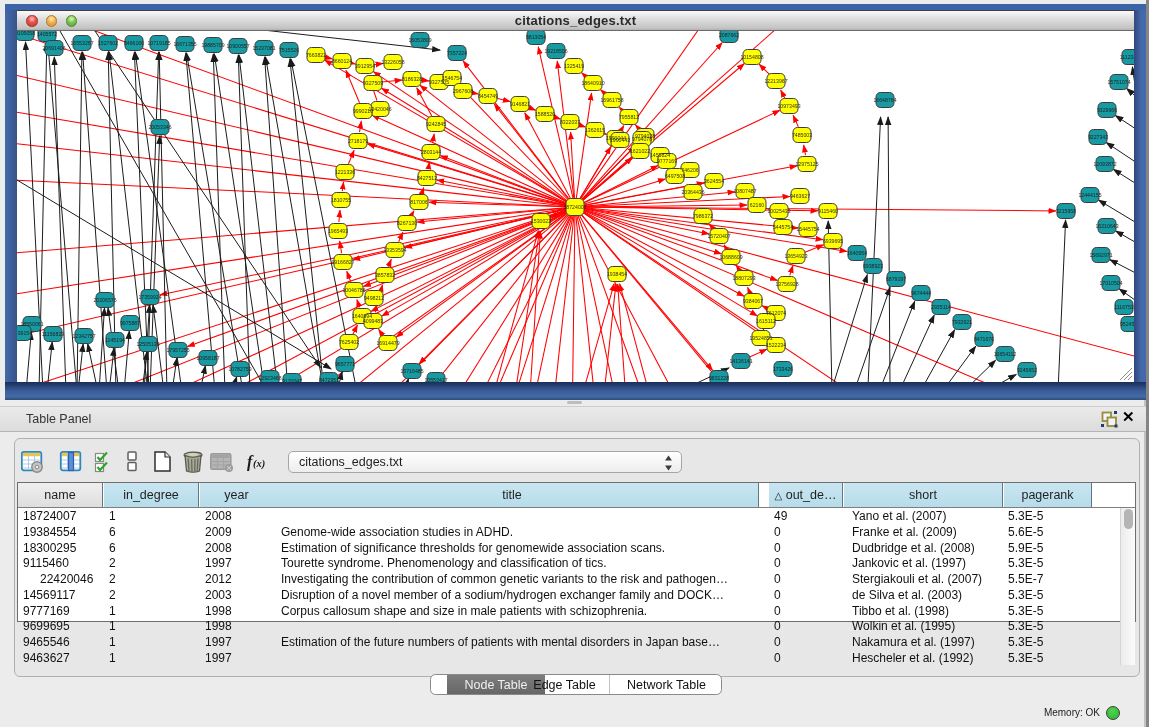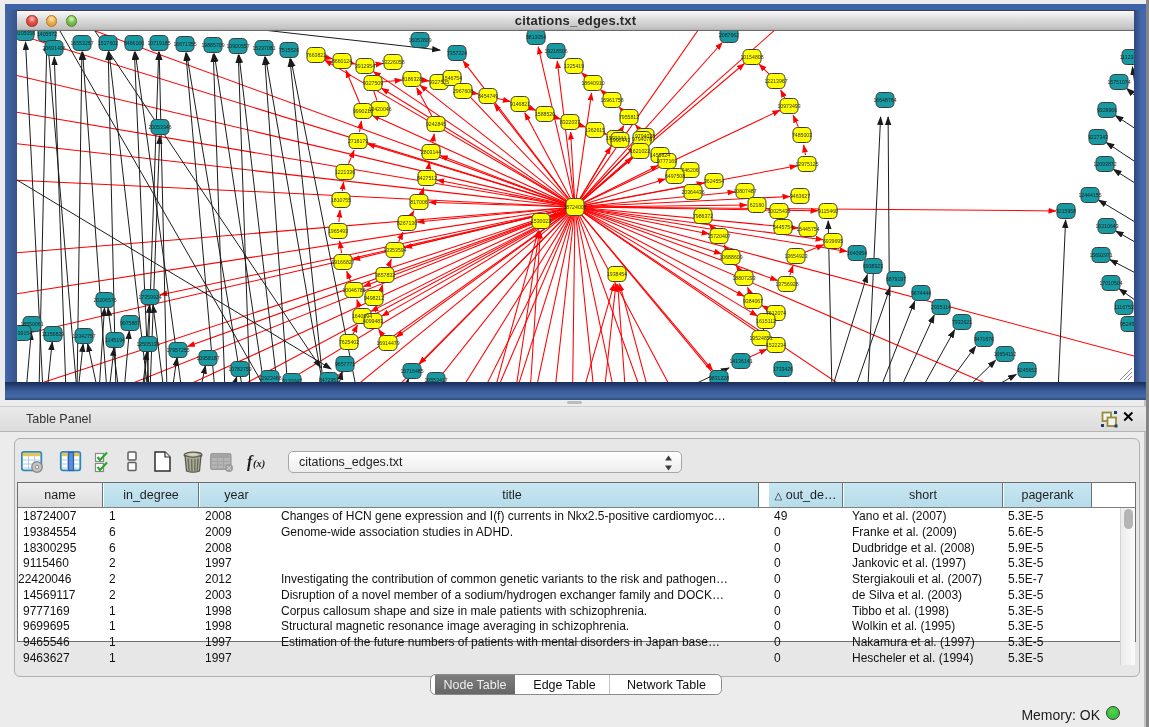--- a/index.html
+++ b/index.html
@@ -19,32 +19,32 @@
 #rstrip{left:1146px;top:0;width:3px;height:727px;background:#858585}
 #rstrip2{left:1143.5px;top:400px;width:2.5px;height:327px;background:#c2c2c2}
 
 #ptitle{left:0;top:406px;width:1146px;height:26px;background:linear-gradient(#eaeaea,#dcdcdc);border-top:1px solid #cdcdcd;border-bottom:1px solid #b5b5b5}
 #ptitle .t{position:absolute;left:26px;top:5px;font-size:12.5px;color:#333}
 #notch{left:567px;top:401px;width:15px;height:3px;background:#bdbdbd;border-radius:2px}
 #panel{left:14px;top:438px;width:1126px;height:239px;background:#e7e7e7;border:1px solid #b0b0b0;border-radius:6px}
 #dropdown{left:288px;top:451px;width:394px;height:22px;background:linear-gradient(#ffffff,#ededed);border:1px solid #a6a6a6;border-radius:5px}
 #dropdown .t{position:absolute;left:10px;top:3px;font-size:12.5px;color:#1d1d1d}
 
-#tbl{left:17px;top:482px;width:1119px;height:160px;background:#fff;border:1px solid #6e6e6e}
+#tbl{left:17px;top:482px;width:1119px;height:140px;background:#fff;border:1px solid #6e6e6e}
 .hc{position:absolute;top:0;height:24px;border-right:1px solid #5f7781;font-size:12.5px;color:#1f1f1f;text-align:center;line-height:24px;background:linear-gradient(#c9e6f1,#b6dcea)}
 #hdr{left:0;top:0;width:1117px;height:25px;border-bottom:1px solid #7e7e7e}
 .row{position:absolute;left:0;width:1117px;height:15.75px;font-size:12px;color:#111}
 .row span{position:absolute;top:1px;white-space:nowrap}
 #vsb{left:1102px;top:25px;width:15px;height:157px;background:linear-gradient(to right,#ececec,#fbfbfb);border-left:1px solid #d4d4d4}
 #vsb .th{position:absolute;left:2.5px;top:0.5px;width:9px;height:20px;border-radius:4.5px;background:#b5b5b5}
 
 #tabs{left:430px;top:674px;width:292px;height:21px;border:1px solid #8a8a8a;border-radius:5.5px;background:#fff;overflow:hidden;font-size:12.5px;text-align:center;line-height:20px}
 #tabs .seg{position:absolute;top:0;height:21px}
 
-#mem{right:49px;top:707px;font-size:14px;color:#1c1c1c}
+#mem{right:49px;top:707px;font-size:10px;color:#1c1c1c}
 #dot{left:1106px;top:706px;width:14px;height:14px;border-radius:50%;background:radial-gradient(circle at 45% 35%,#52d452,#2cb42c);border:1.5px solid #3c3c3c}
 </style></head><body>
 <div class="abs" id="fr-top"></div>
 <div class="abs" id="fr-left"></div>
 <div class="abs" id="fr-right"></div>
 <div class="abs" id="fr-bottom"></div>
 <div class="abs" id="titlebar">
     <div class="t">citations_edges.txt</div>
 <div class="tl" id="tl-r"></div>
     <div class="tl" id="tl-y"></div>
@@ -666,52 +666,53 @@
   <div class="hc" style="left:182px;width:74px">year</div>
   <div class="hc" style="left:248px;width:493px">title</div>
   <div class="hc" style="left:751px;width:74px"><span style="font-size:10px">△</span> out_de…</div>
   <div class="hc" style="left:826px;width:159px">short</div>
   <div class="hc" style="left:986px;width:88px">pagerank</div>
  </div>
  <div class="row" style="top:25.00px">
       <span style="left:5px">18724007</span>
       <span style="left:91px">1</span>
       <span style="left:187px">2008</span>
-      <span style="left:263px">Changes of HCN gene expression and I(f) currents in Nkx2.5-positive cardiomyoc…</span>
       <span style="left:756px">49</span>
       <span style="left:834px">Yano et al. (2007)</span>
       <span style="left:990px">5.3E-5</span>
     </div>
     <div class="row" style="top:40.75px">
       <span style="left:5px">19384554</span>
       <span style="left:91px">6</span>
       <span style="left:187px">2009</span>
       <span style="left:263px">Genome-wide association studies in ADHD.</span>
       <span style="left:756px">0</span>
       <span style="left:834px">Franke et al. (2009)</span>
       <span style="left:990px">5.6E-5</span>
     </div>
     <div class="row" style="top:56.50px">
       <span style="left:5px">18300295</span>
       <span style="left:91px">6</span>
       <span style="left:187px">2008</span>
+      <span style="left:263px">Estimation of significance thresholds for genomewide association scans.</span>
       <span style="left:756px">0</span>
       <span style="left:834px">Dudbridge et al. (2008)</span>
       <span style="left:990px">5.9E-5</span>
     </div>
     <div class="row" style="top:72.25px">
       <span style="left:5px">9115460</span>
       <span style="left:91px">2</span>
       <span style="left:187px">1997</span>
+      <span style="left:263px">Tourette syndrome. Phenomenology and classification of tics.</span>
       <span style="left:756px">0</span>
       <span style="left:834px">Jankovic et al. (1997)</span>
       <span style="left:990px">5.3E-5</span>
     </div>
     <div class="row" style="top:88.00px">
-      <span style="left:0">22420046</span>
+      <span style="left:22px">22420046</span>
       <span style="left:91px">2</span>
       <span style="left:187px">2012</span>
       <span style="left:263px">Investigating the contribution of common genetic variants to the risk and pathogen…</span>
       <span style="left:756px">0</span>
       <span style="left:834px">Stergiakouli et al. (2007)</span>
       <span style="left:990px">5.5E-7</span>
     </div>
     <div class="row" style="top:103.75px">
       <span style="left:5px">14569117</span>
       <span style="left:91px">2</span>
@@ -727,45 +728,44 @@
       <span style="left:187px">1998</span>
       <span style="left:263px">Corpus callosum shape and size in male patients with schizophrenia.</span>
       <span style="left:756px">0</span>
       <span style="left:834px">Tibbo et al. (1998)</span>
       <span style="left:990px">5.3E-5</span>
     </div>
     <div class="row" style="top:135.25px">
       <span style="left:5px">9699695</span>
       <span style="left:91px">1</span>
       <span style="left:187px">1998</span>
-      <span style="left:263px">Structural magnetic resonance image averaging in schizophrenia.</span>
       <span style="left:756px">0</span>
       <span style="left:834px">Wolkin et al. (1995)</span>
       <span style="left:990px">5.3E-5</span>
     </div>
     <div class="row" style="top:151.00px">
       <span style="left:5px">9465546</span>
       <span style="left:91px">1</span>
       <span style="left:187px">1997</span>
       <span style="left:263px">Estimation of the future numbers of patients with mental disorders in Japan base…</span>
       <span style="left:756px">0</span>
       <span style="left:834px">Nakamura et al. (1997)</span>
       <span style="left:990px">5.3E-5</span>
     </div>
     <div class="row" style="top:166.75px">
       <span style="left:5px">9463627</span>
       <span style="left:91px">1</span>
       <span style="left:187px">1997</span>
       <span style="left:756px">0</span>
-      <span style="left:834px">Hescheler et al. (1994)</span>
+      <span style="left:834px">Hescheler et al. (1992)</span>
       <span style="left:990px">5.3E-5</span>
     </div>
  <div class="abs" id="vsb">
       <div class="th"></div>
     </div>
 </div>
 <div class="abs" id="tabs">
- <div class="seg" style="left:4px;width:80px;background:linear-gradient(#7d7d7d,#646464);color:#efefef">Node Table</div>
+ <div class="seg" style="left:16px;width:98px;background:linear-gradient(#7d7d7d,#646464);color:#efefef">Node Table</div>
  <div class="seg" style="left:89px;width:89px;color:#111">Edge Table</div>
  <div class="seg" style="left:178px;width:114px;color:#111;border-left:1px solid #c3c3c3">Network Table</div>
 </div>
 <div class="abs" id="mem">Memory: OK</div>
 <div class="abs" id="dot"></div>
 
 </body></html>

